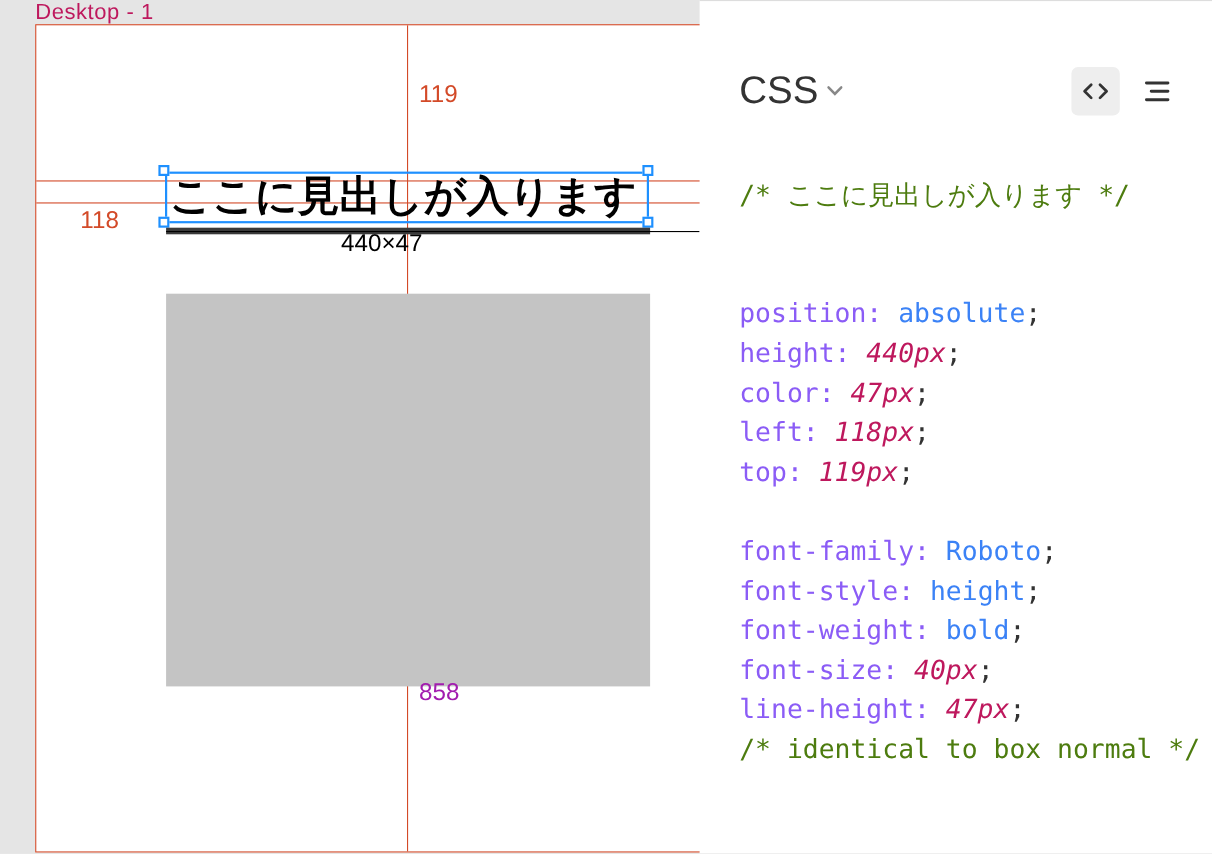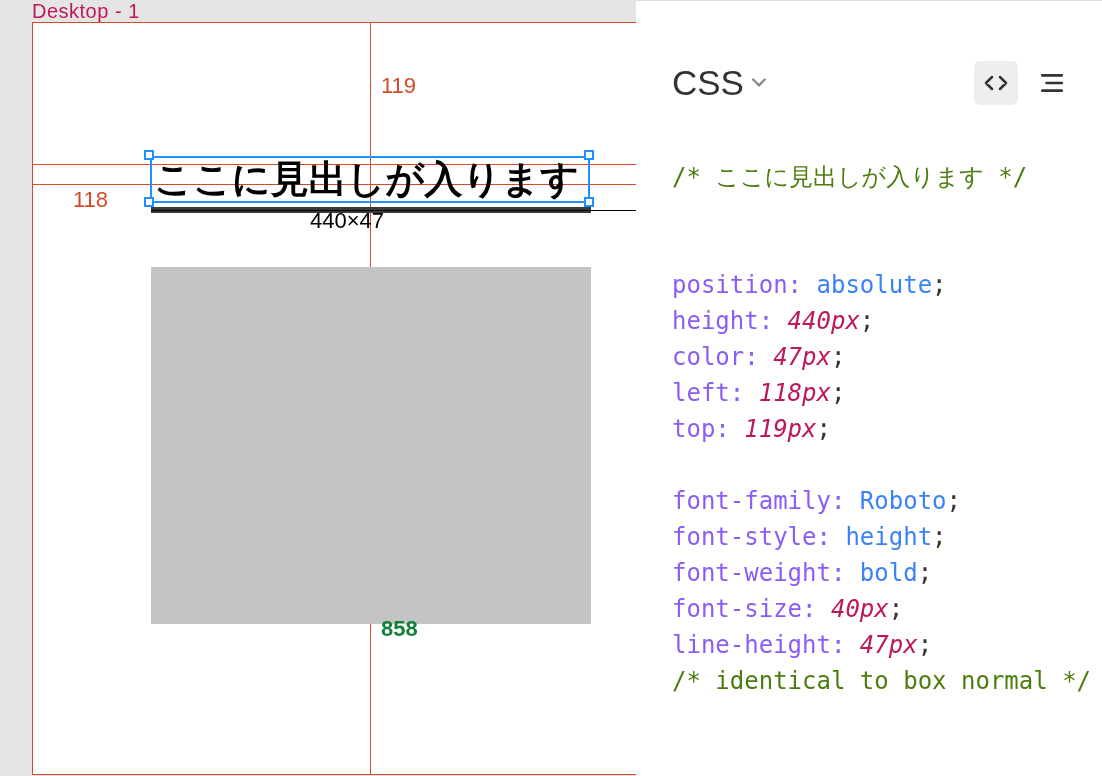--- a/index.html
+++ b/index.html
@@ -16,21 +16,21 @@
   .sel-text { font-size:38px; font-weight:700; color:#000; line-height:47px; white-space:nowrap; padding-left:2px; }
   .handle { position:absolute; width:10px; height:10px; background:#fff; border:2px solid #1e90ff; }
   .handle.tl { left:-6px; top:17px; }
   .handle.tr { left:434px; top:17px; }
   .handle.bl { left:-6px; top:64px; }
   .handle.br { left:434px; top:64px; }
   .dim-label { position:absolute; left:160px; top:75px; color:#000000; font-size:22px; font-weight:500; }
   .underline1 { position:absolute; left:118px; top:184px; width:440px; height:6px; background:#3a3a3a; }
   .underline2 { position:absolute; left:118px; top:184px; width:485px; height:1px; background:#000; top:187px; }
   .gray-block { position:absolute; left:118px; top:244px; width:440px; height:357px; background:#c4c4c4; }
-  .dim-858 { position:absolute; left:348px; top:593px; color:#15803d; font-size:22px; font-weight:700; }
+  .dim-858 { position:absolute; left:348px; top:593px; color:#a21caf; font-size:22px; font-weight:400; }
 
   .inspector { flex:1; background:#fff; height:100%; padding:60px 28px 0 36px; position:relative; overflow:hidden; border-top:1px solid #ddd;}
   .inspector-header { display:flex; align-items:center; justify-content:space-between; margin-bottom:54px; }
   .css-dropdown { display:flex; align-items:center; gap:8px; cursor:pointer; }
   .css-label { font-size:35px; color:#333; font-weight:500; }
   .chev { width:14px; height:14px; display:inline-block; }
   .header-icons { display:flex; align-items:center; gap:12px; }
   .icon-btn { width:44px; height:44px; border-radius:6px; display:flex; align-items:center; justify-content:center; cursor:pointer; }
   .icon-btn.active { background:#eee; }
   .code-area { font-family: "SF Mono", Menlo, Consolas, monospace; font-size:24px; line-height:36px; color:#333; white-space:pre; }

